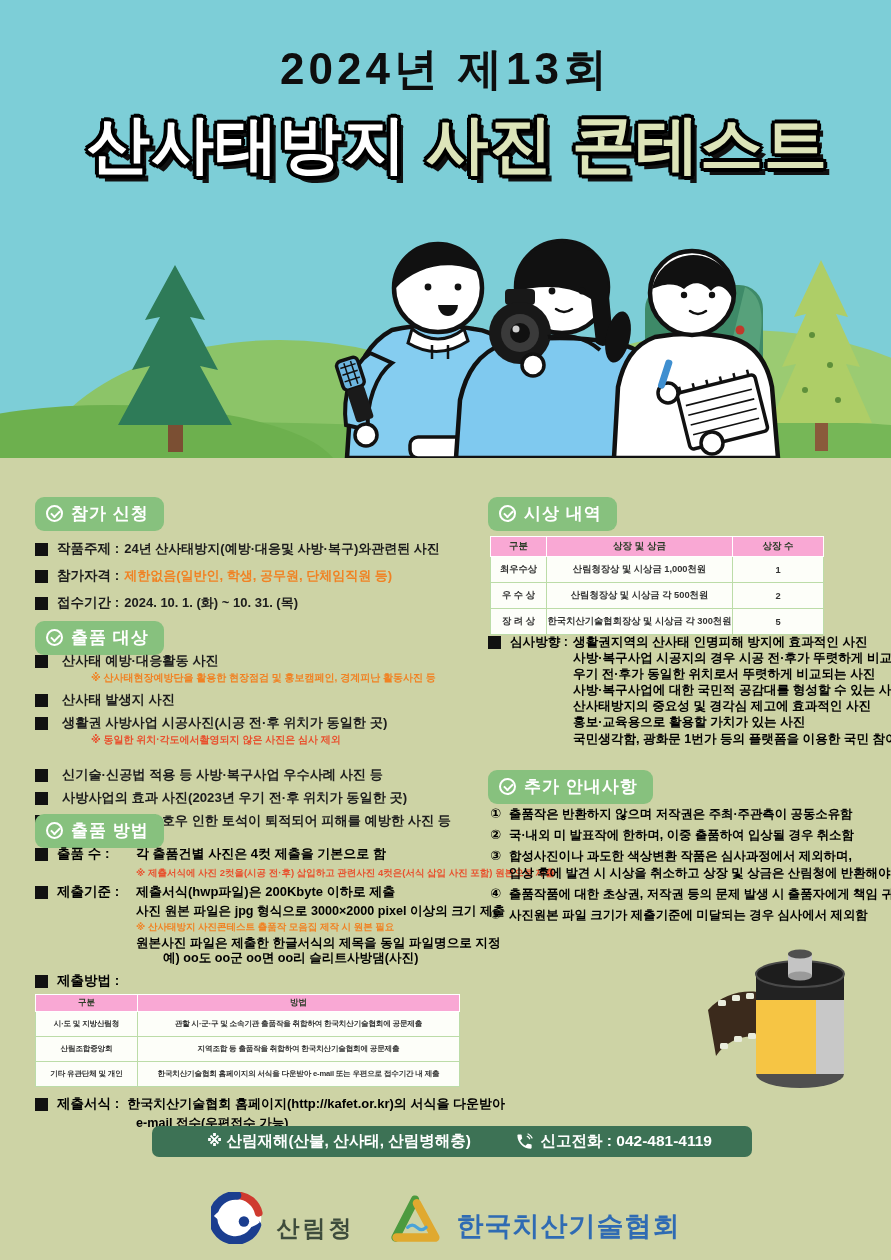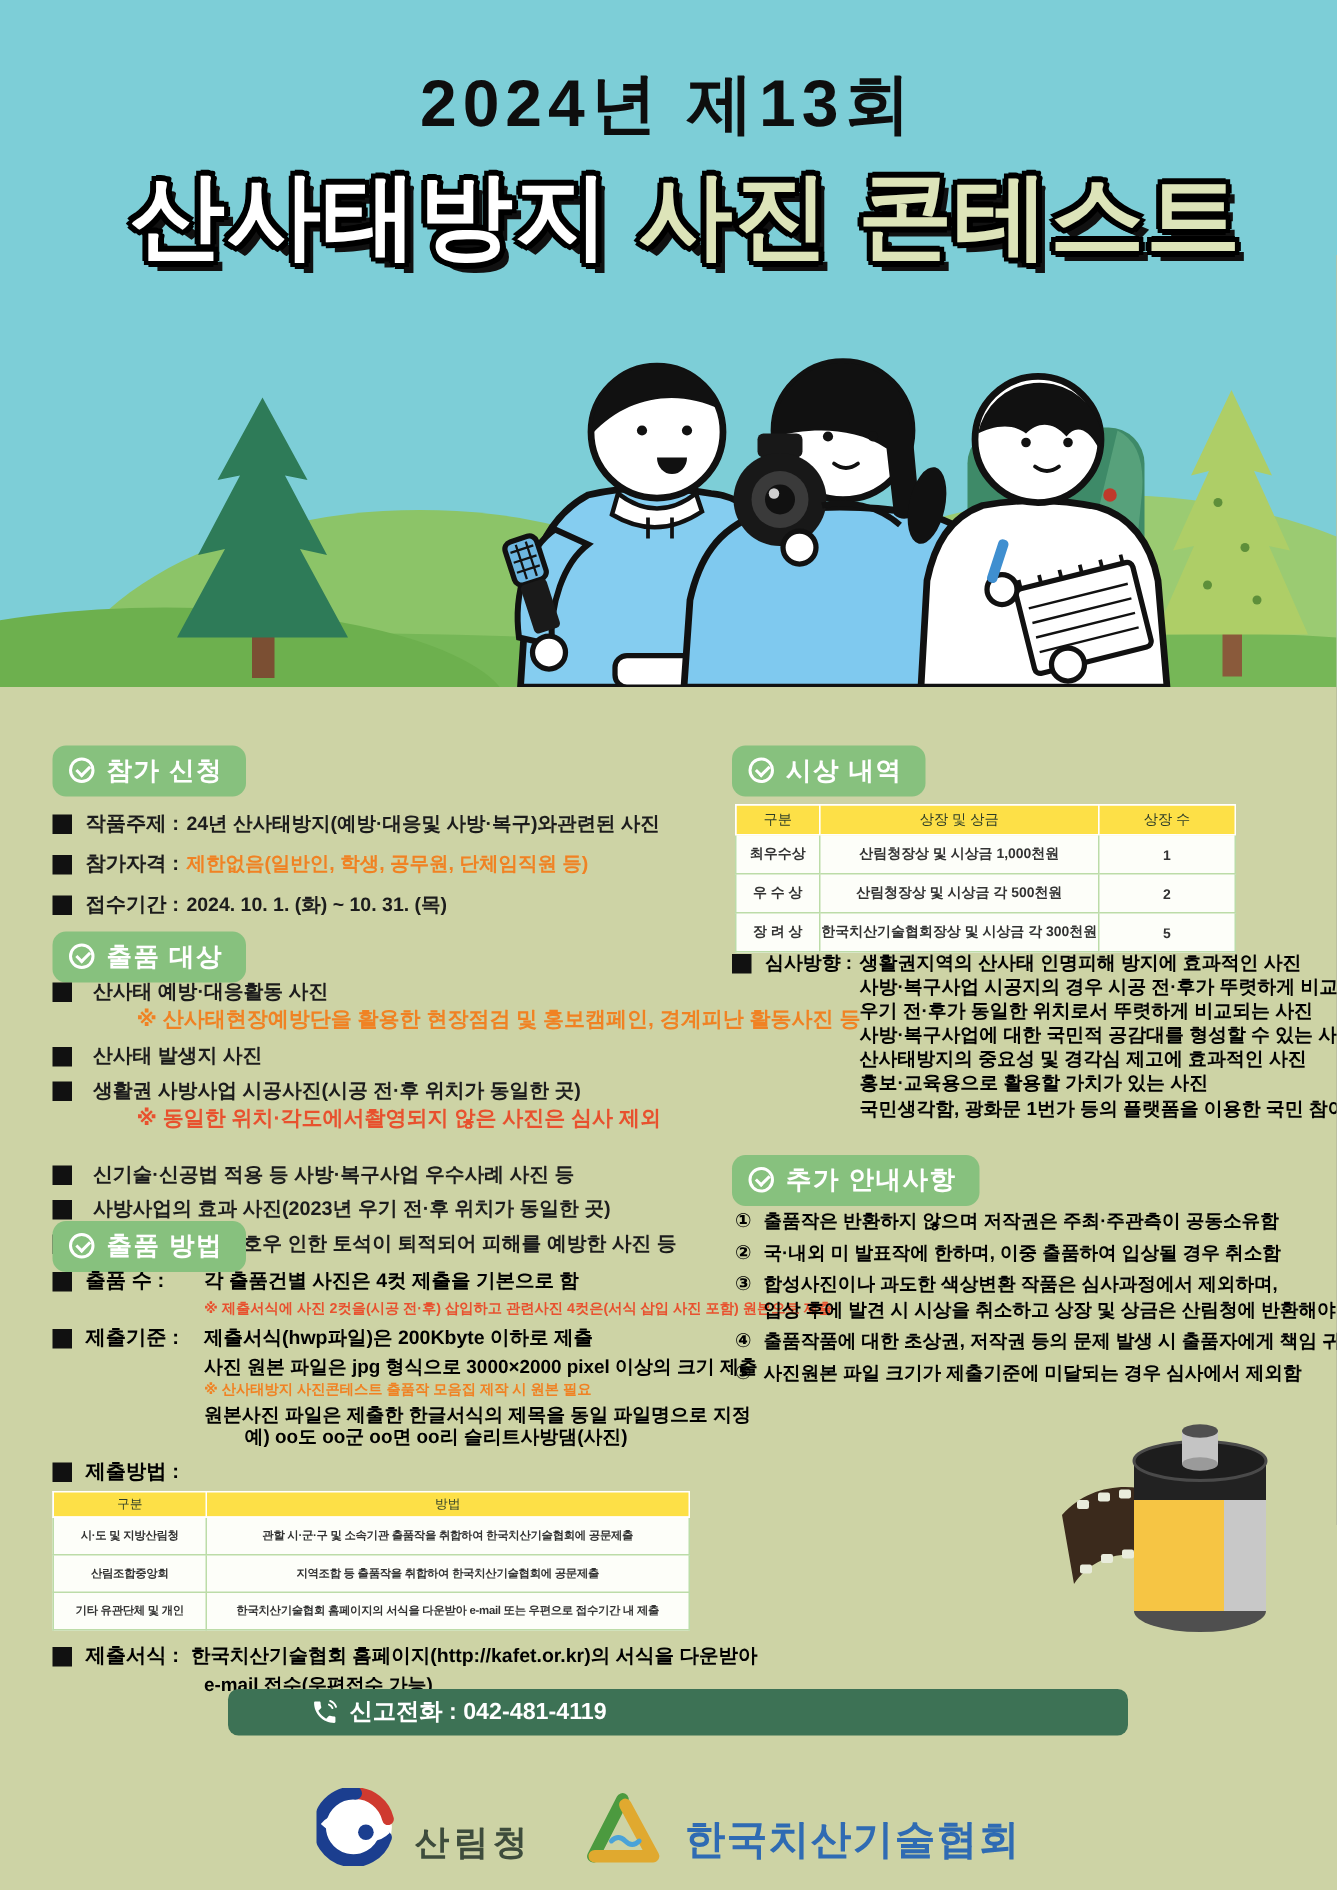--- a/index.html
+++ b/index.html
@@ -20,27 +20,27 @@
   .chk::after { content:""; position:absolute; left:3px; top:3px; width:7px; height:4px;
     border-left:2.4px solid #fff; border-bottom:2.4px solid #fff; transform:rotate(-45deg); }
 
   .blk { position:absolute; color:#1c1c1c; }
   .row { display:flex; align-items:flex-start; margin-bottom:9px; }
   .sq { width:13px; height:13px; background:#111; flex:none; margin:3px 9px 0 0; }
   .lbl { font-weight:800; font-size:13.5px; white-space:nowrap; }
   .val { font-weight:800; font-size:13px; margin-left:5px; white-space:nowrap; }
   .orange { color:#f08223; }
   .red { color:#e8512e; }
-  .note { font-weight:800; font-size:14px; margin:-4px 0 6px 56px; white-space:nowrap; }
+  .note { font-weight:800; font-size:10px; margin:-4px 0 6px 56px; white-space:nowrap; }
   .tgt .row { margin-bottom:5px; }
   .tgt .val, .tgt .lbl { font-size:13.2px; }
   .gap { height:13px; }
 
   table { border-collapse:collapse; width:100%; background:#fff; }
-  th { background:#fde047; color:#2c3c28; font-weight:400; border:1.5px solid #fff;margin-left:37px; }
+  th { background:#f9a8d4; color:#2c3c28; font-weight:700; border:1.5px solid #fff;margin-left:37px; }
   td { color:#333; font-weight:700; text-align:center; border:1px solid #bcdca8; background:#fdfef9; }
   .awards-table { position:absolute; left:490px; top:536px; width:334px; }
   .awards-table th { font-size:9.5px; height:20px; }
   .awards-table td { font-size:9.3px; height:26px; white-space:nowrap; }
   .method-table { width:425px; margin:4px 0 8px 0; }
   .method-table th { font-size:8.5px; height:17px; }
   .method-table td { font-size:7.6px; height:25px; letter-spacing:-0.2px; white-space:nowrap; }
 
   .judging { position:absolute; left:488px; top:634px; width:400px; }
   .judging .jrow { display:flex; align-items:flex-start; }
@@ -365,20 +365,21 @@
     <rect x="66" y="40" width="88" height="86" fill="#f6c544"></rect>
     <rect x="126" y="40" width="28" height="86" fill="#c8c8c8"></rect>
     <rect x="66" y="26" width="88" height="26" fill="#222222"></rect>
     <ellipse cx="110" cy="26" rx="44" ry="13" fill="#1d1d1d" stroke="#4a4a4a" stroke-width="2"></ellipse>
     <rect x="98" y="6" width="24" height="22" fill="#c4c4c4"></rect>
     <ellipse cx="110" cy="28" rx="12" ry="4.5" fill="#9a9a9a"></ellipse>
     <ellipse cx="110" cy="6" rx="12" ry="4.5" fill="#4f4f4f"></ellipse>
   </svg>
 
   <div class="banner">
+    <span>※ 산림재해(산불, 산사태, 산림병해충)</span>
     <span class="phone-wrap">
       <svg width="19" height="19" viewBox="0 0 24 24">
         <path fill="#ffffff" d="M6.62 10.79c1.44 2.83 3.76 5.14 6.59 6.59l2.2-2.2c.27-.27.67-.36 1.02-.24 1.12.37 2.33.57 3.57.57.55 0 1 .45 1 1V20c0 .55-.45 1-1 1-9.39 0-17-7.61-17-17 0-.55.45-1 1-1h3.5c.55 0 1 .45 1 1 0 1.25.2 2.45.57 3.57.11.35.03.74-.25 1.02l-2.2 2.2z"></path>
         <path fill="none" stroke="#ffffff" stroke-width="1.6" stroke-linecap="round" d="M15.5 5.5 a5,5 0 0 1 3,3 M16.5 2.5 a8.5,8.5 0 0 1 5,5"></path>
       </svg>
       <span>신고전화 : 042-481-4119</span>
     </span>
   </div>
 
   <div class="logos">

